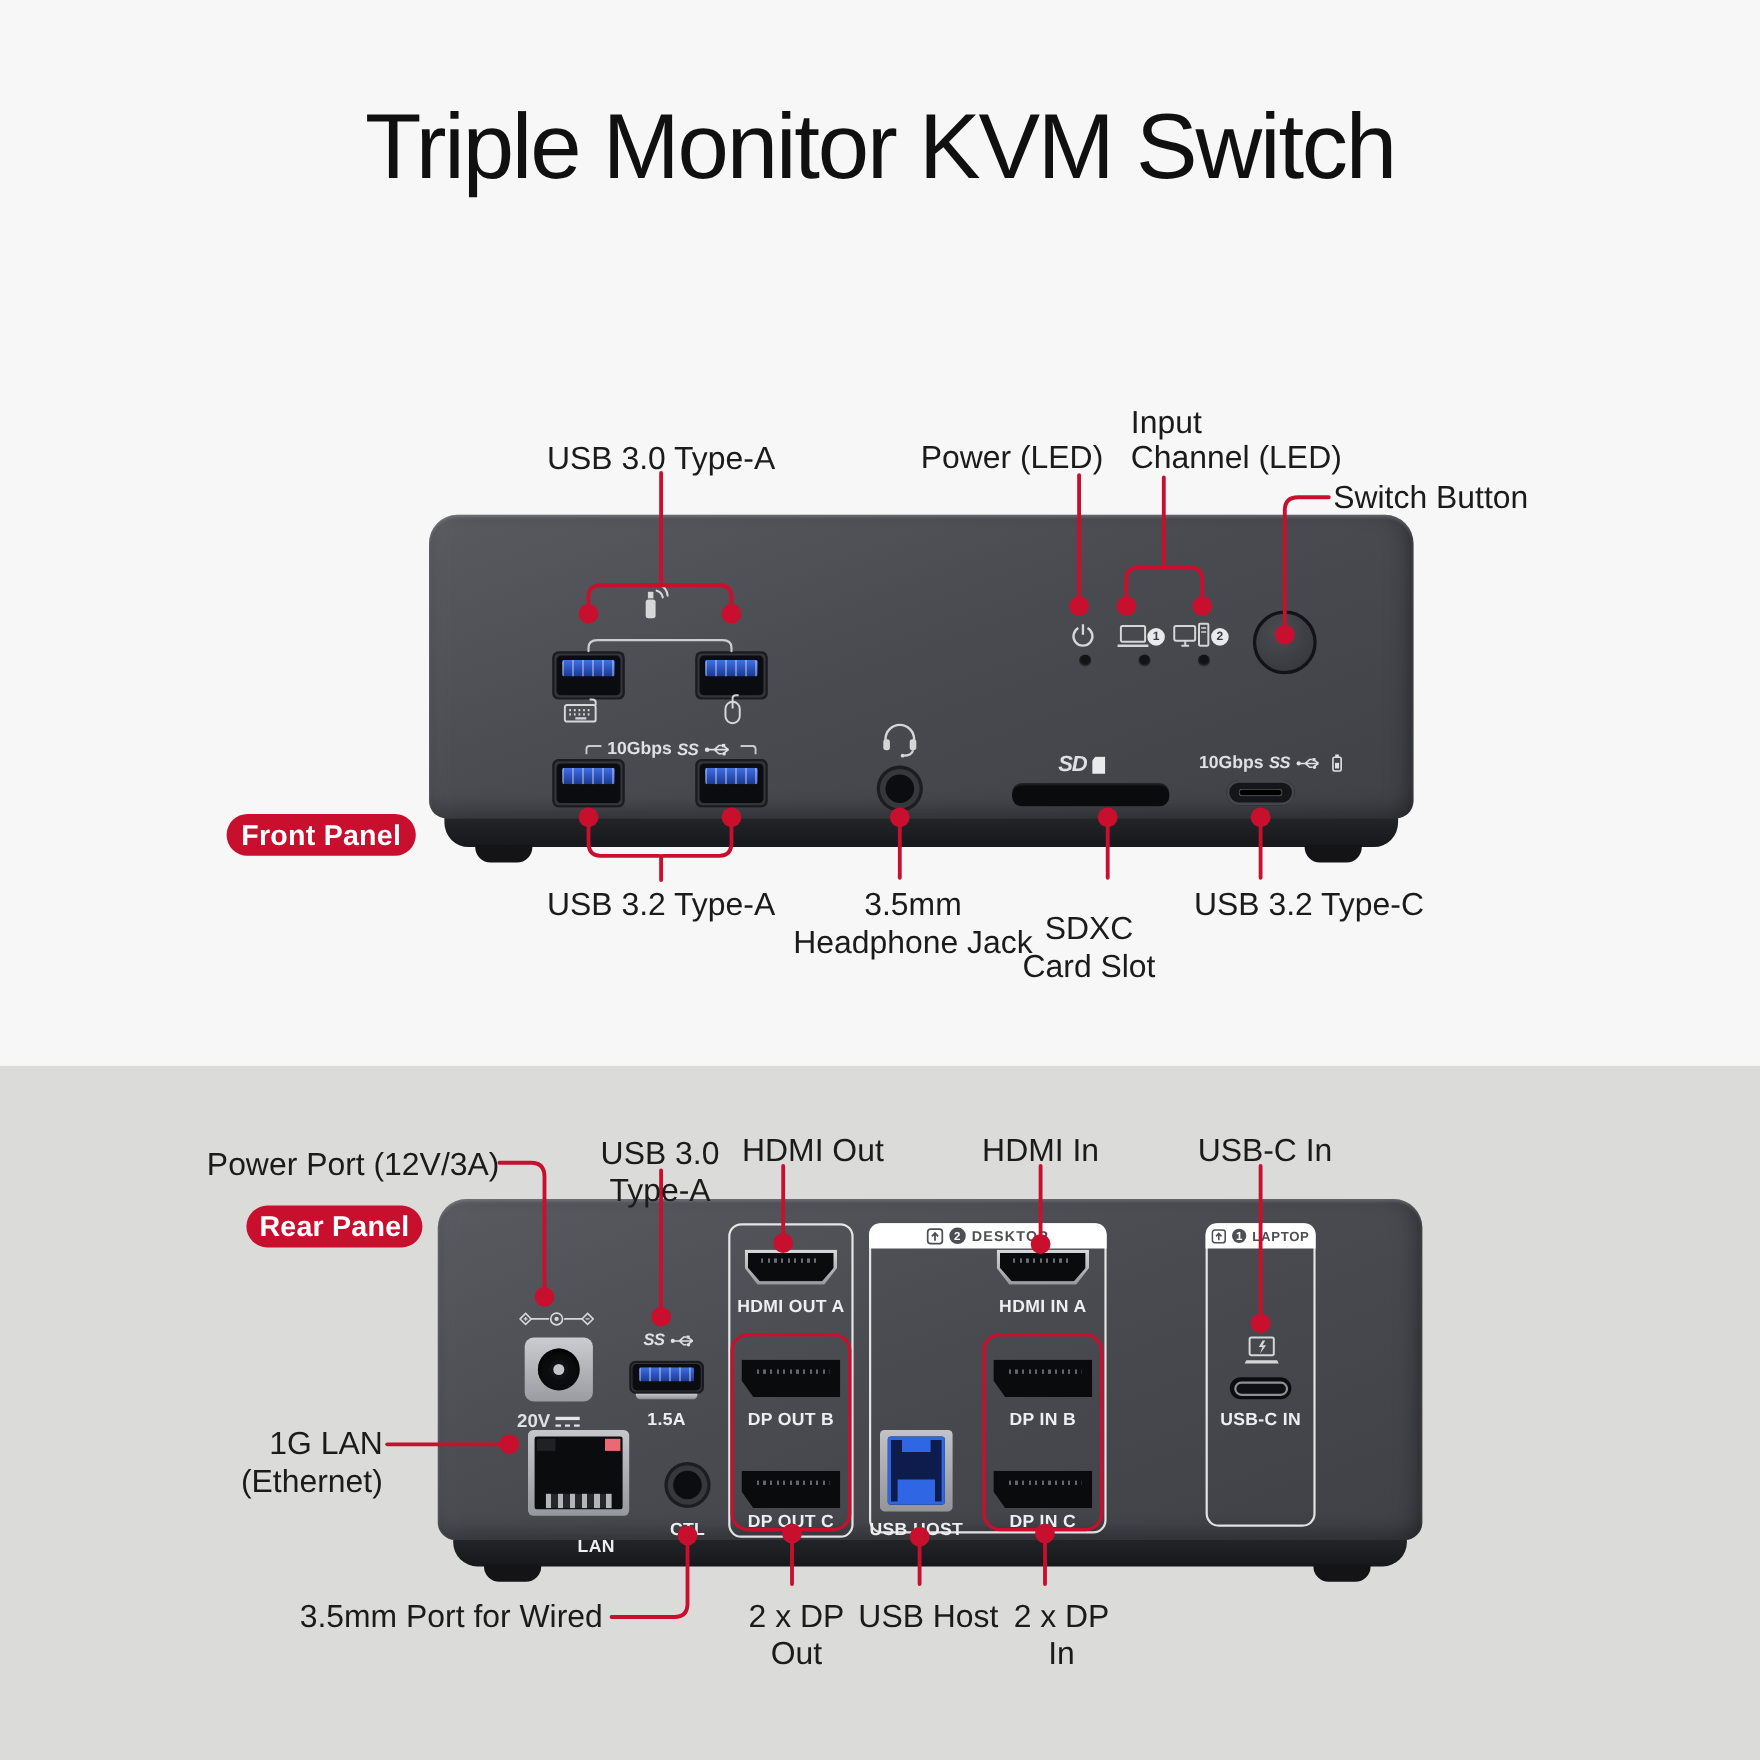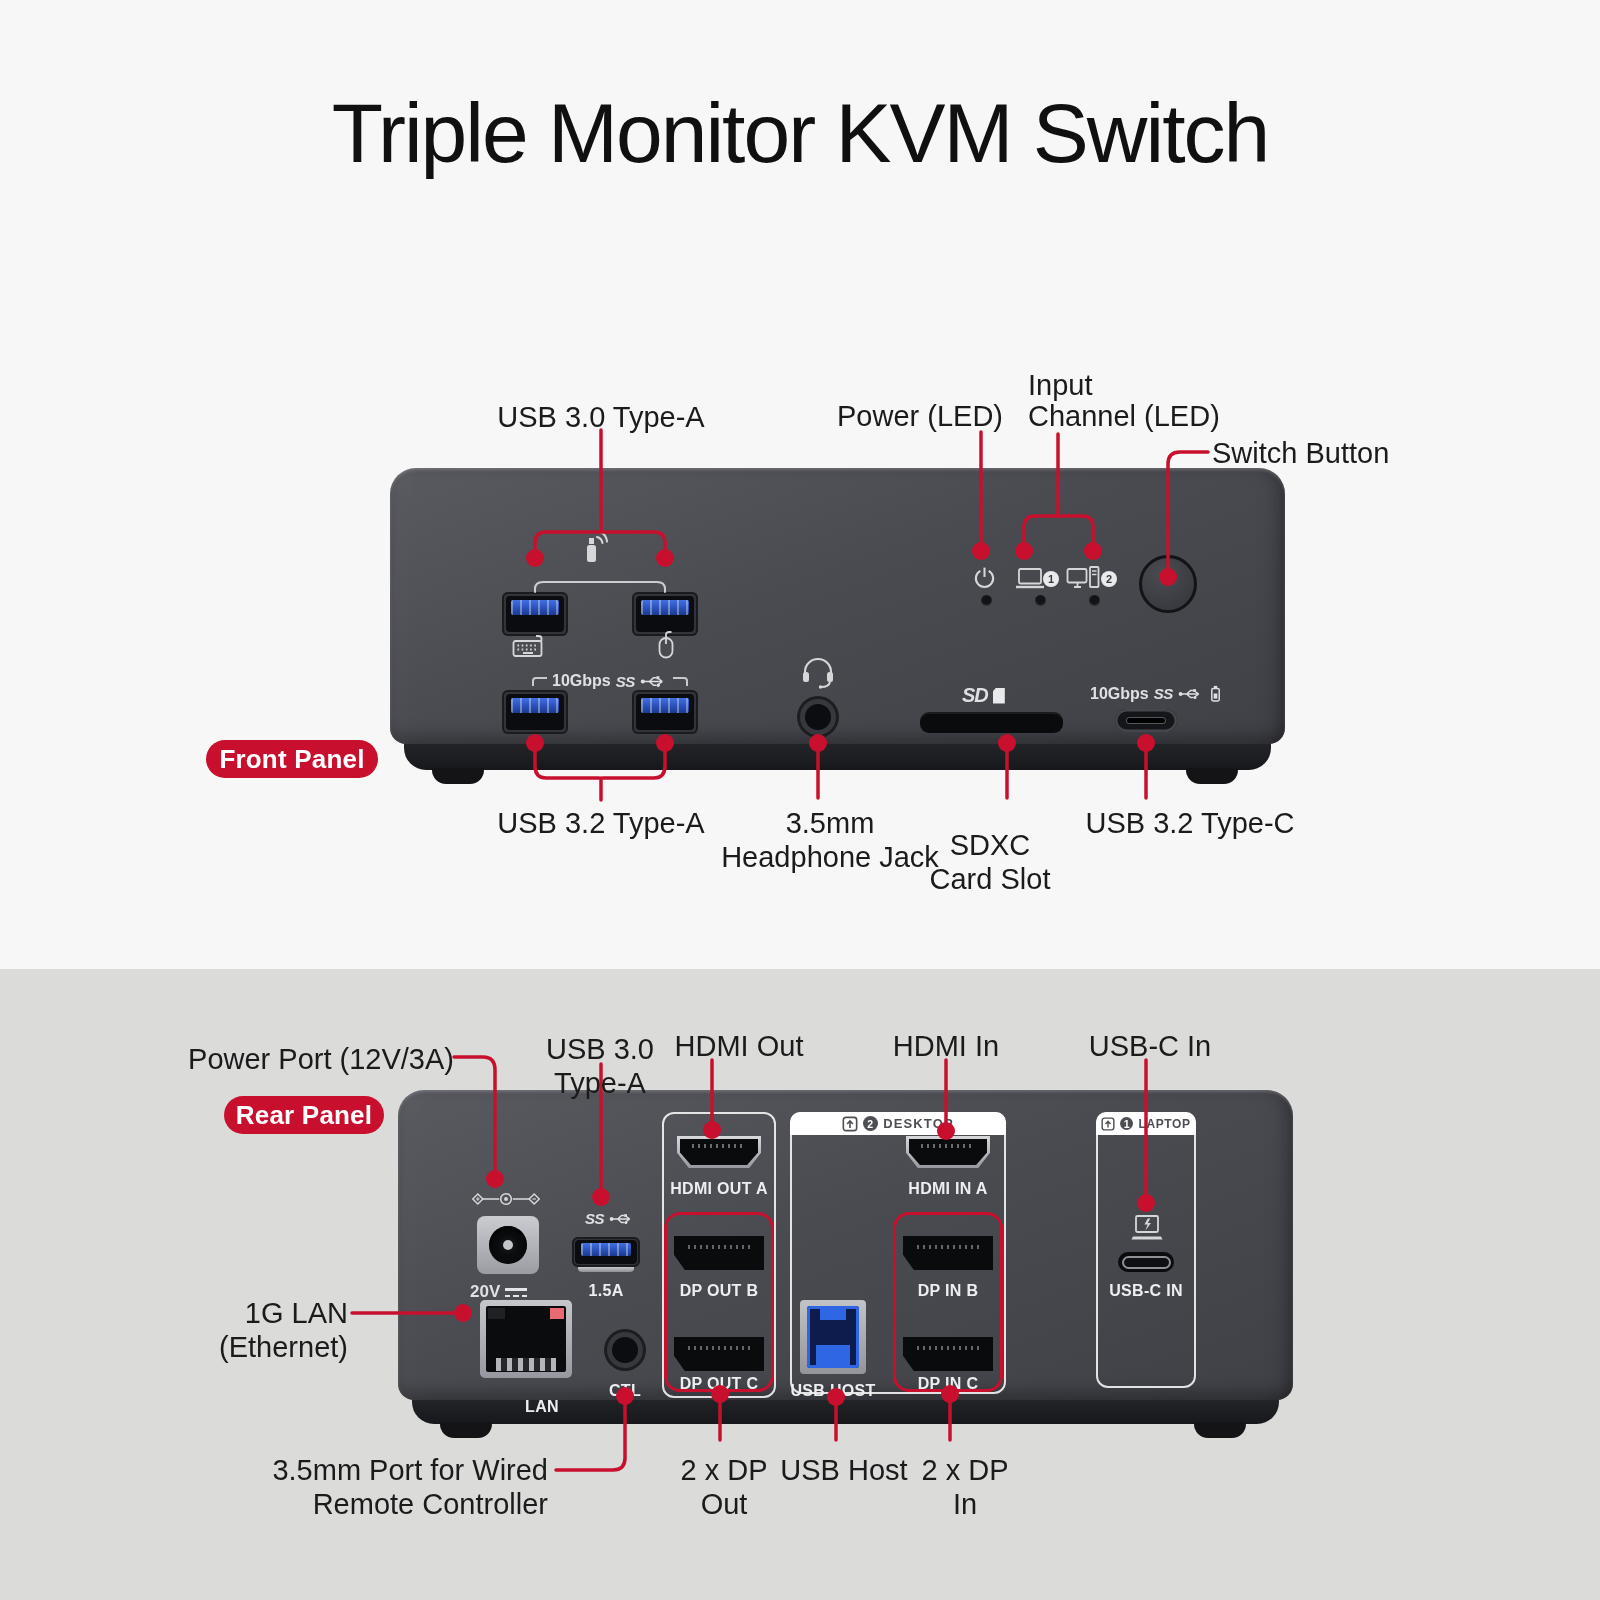--- a/index.html
+++ b/index.html
@@ -337,21 +337,20 @@
   </div>
   <div class="clabel center lz" style="left:649px;top:1029px;width:180px;">HDMI Out</div>
   <div class="clabel center lz" style="left:856px;top:1029px;width:180px;">HDMI In</div>
   <div class="clabel center lz" style="left:1060px;top:1029px;width:180px;">USB-C In</div>
   <div class="clabel right lz" style="left:98px;top:1296px;width:250px;">
     <div>1G LAN</div>
     <div>(Ethernet)</div>
   </div>
   <div class="clabel right lz" style="left:240px;top:1453px;width:308px;">
     <div>3.5mm Port for Wired</div>
-    <div>Remote Controller</div>
   </div>
   <div class="clabel center lz" style="left:654px;top:1453px;width:140px;">
     <div>2 x DP</div>
     <div>Out</div>
   </div>
   <div class="clabel center lz" style="left:774px;top:1453px;width:140px;">USB Host</div>
   <div class="clabel center lz" style="left:895px;top:1453px;width:140px;">
     <div>2 x DP</div>
     <div>In</div>
   </div>

